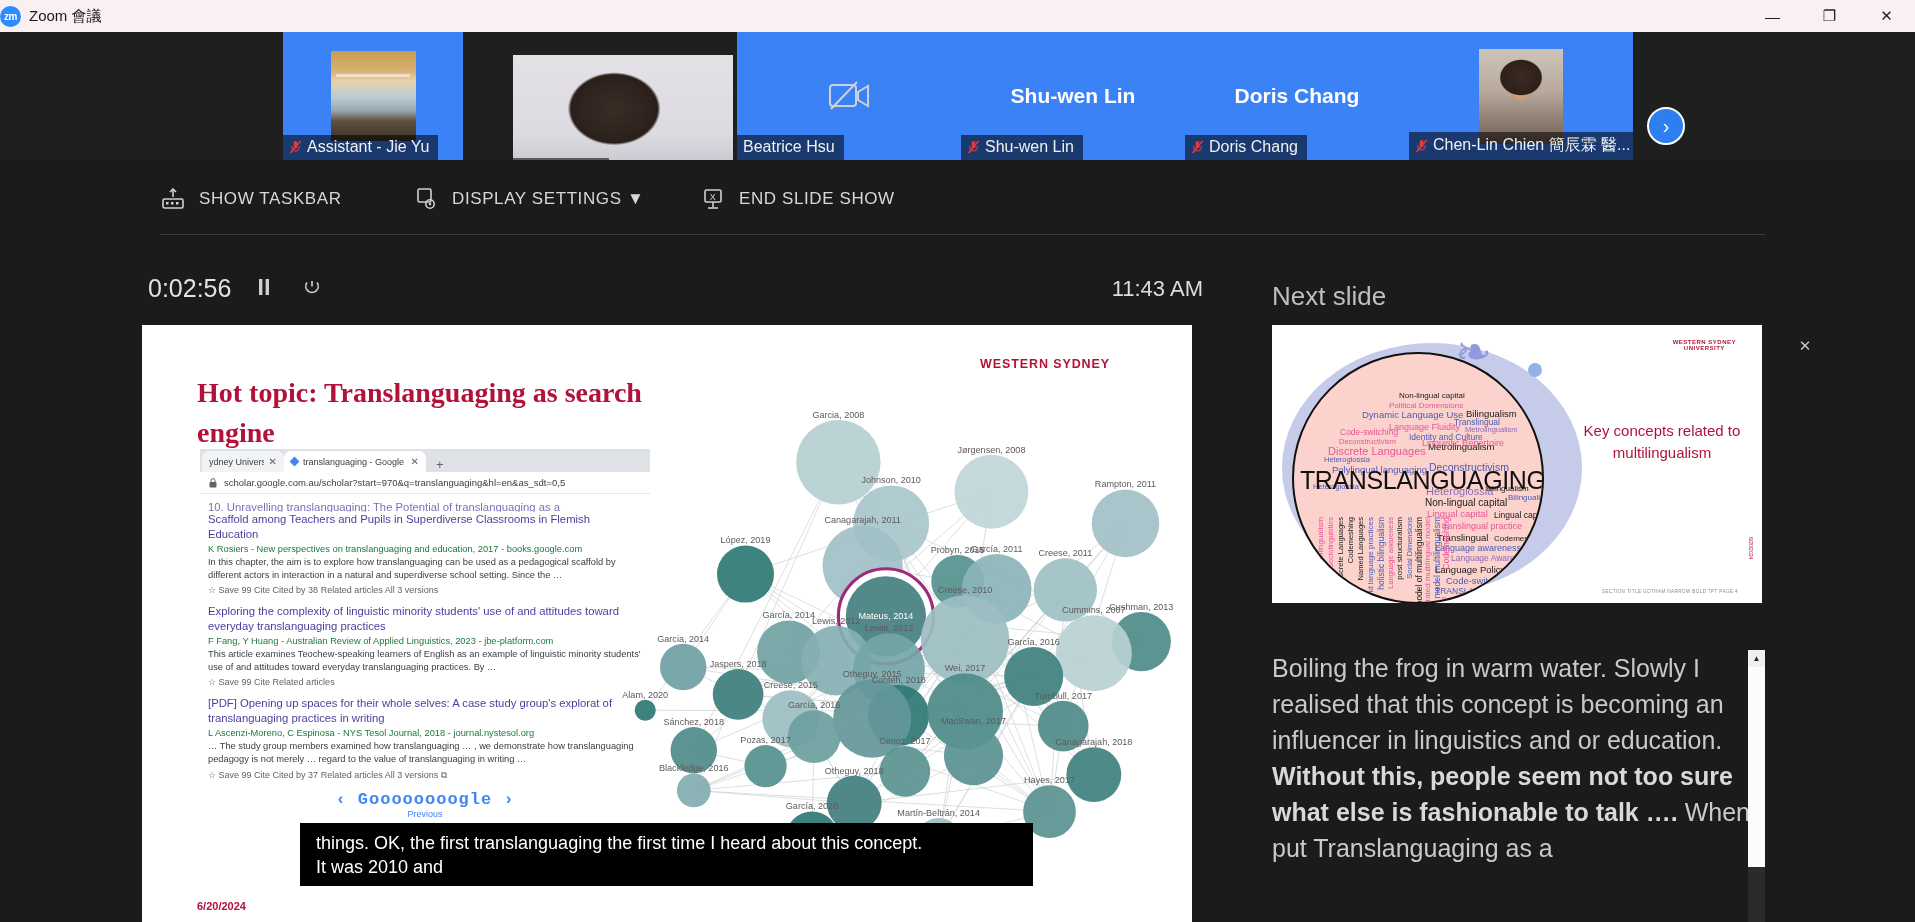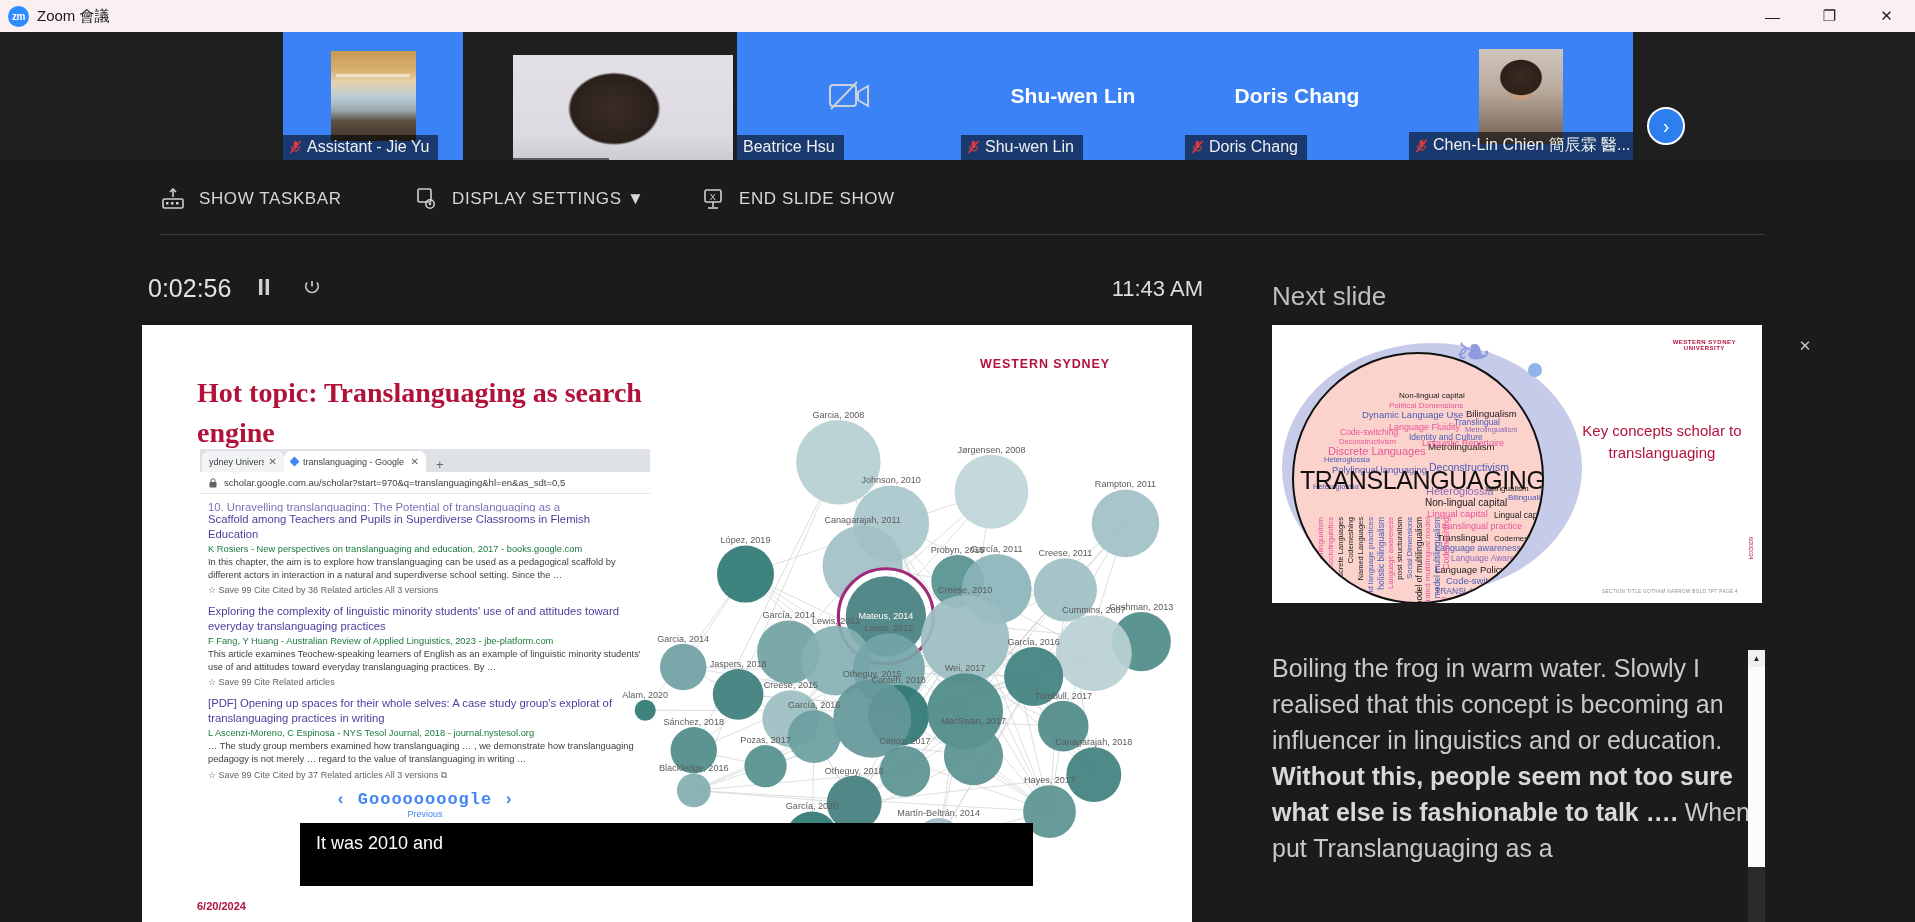--- a/index.html
+++ b/index.html
@@ -11,21 +11,21 @@
   }
 
   
   .titlebar {
     position: absolute; left: 0; top: 0; width: 1915px; height: 32px;
     background: #faf0f1;
     display: flex; align-items: center;
   }
   .zoom-logo {
     width: 21px; height: 21px; border-radius: 50%;
-    background: #2d8cff; margin-left: 8px; margin-right: 8px;
+    background: #2d8cff; margin-right: 8px;
     color: #fff; font-size: 10px; font-weight: bold;
     display: flex; align-items: center; justify-content: center;
     letter-spacing: -0.5px;
   }
   .title-text { font-size: 15px; color: #1a1a1a; }
   .win-controls { margin-left: auto; display: flex; height: 32px; }
   .win-btn {
     width: 57px; height: 32px; display: flex; align-items: center; justify-content: center;
     color: #222; font-size: 15px;
   }
@@ -631,20 +631,21 @@
           <text x="220" y="347" text-anchor="middle" font-size="8.6" font-family="Liberation Sans, sans-serif" fill="#5b5b5b">Otheguy, 2018</text>
           <text x="405" y="356" text-anchor="middle" font-size="8.6" font-family="Liberation Sans, sans-serif" fill="#5b5b5b">Hayes, 2017</text>
           <text x="180" y="381" text-anchor="middle" font-size="8.6" font-family="Liberation Sans, sans-serif" fill="#5b5b5b">García, 2020</text>
           <text x="300" y="387" text-anchor="middle" font-size="8.6" font-family="Liberation Sans, sans-serif" fill="#5b5b5b">Martín-Beltrán, 2014</text>
         </g>
     </svg>
   </div>
 </div>
 
 <div class="caption-box">
+  <div>things. OK, the first translanguaging the first time I heard about this concept.</div>
   <div>It was 2010 and</div>
 </div>
 
 <div class="next-slide-label">Next slide</div>
 
 <div class="next-thumb">
   <div class="nt-blue-blob"></div>
   <div class="nt-leaf">❧</div>
   <div class="nt-dot"></div>
   <div class="nt-circle">
@@ -691,21 +692,21 @@
         <div class="nt-word" style="left: 92px; top: 163px; font-size: 7.5px; color: rgb(232, 84, 154); writing-mode: vertical-rl; transform: rotate(180deg);">Language awareness</div>
         <div class="nt-word" style="left: 101px; top: 163px; font-size: 8px; color: rgb(26, 26, 26); writing-mode: vertical-rl; transform: rotate(180deg);">post structuralism</div>
         <div class="nt-word" style="left: 111px; top: 163px; font-size: 7.5px; color: rgb(74, 90, 184); writing-mode: vertical-rl; transform: rotate(180deg);">Social Dimensions</div>
         <div class="nt-word" style="left: 120px; top: 163px; font-size: 8.5px; color: rgb(26, 26, 26); writing-mode: vertical-rl; transform: rotate(180deg);">Dual model of multilingualism</div>
         <div class="nt-word" style="left: 129px; top: 163px; font-size: 8px; color: rgb(232, 84, 154); writing-mode: vertical-rl; transform: rotate(180deg);">Integrated multilingual model</div>
         <div class="nt-word" style="left: 138px; top: 163px; font-size: 8.5px; color: rgb(74, 90, 184); writing-mode: vertical-rl; transform: rotate(180deg);">Unitary model multilingualism</div>
         <div class="nt-word" style="left: 147px; top: 163px; font-size: 8.5px; color: rgb(232, 84, 154); writing-mode: vertical-rl; transform: rotate(180deg);">Codemeshing</div>
       </div>
     <div style="position:absolute;left:6px;top:112px;width:240px;text-align:center;font-size:25px;color:#111;letter-spacing:-0.4px;font-family:'Liberation Sans',sans-serif;">TRANSLANGUAGING</div>
   </div>
-  <div class="nt-key">Key concepts scholar to translanguaging</div>
+  <div class="nt-key">Key concepts related to multilingualism</div>
   <div class="nt-wsu">
     <div>WESTERN SYDNEY</div>
     <div>UNIVERSITY</div>
   </div>
   <div class="nt-side">6/20/2024</div>
   <div class="nt-foot">SECTION TITLE GOTHAM NARROW BOLD 7PT    PAGE 4</div>
 </div>
 
 <div class="notes-panel">
   <span>Boiling the frog in warm water. Slowly I realised that this concept is becoming an influencer in linguistics and or education. </span><b>Without this, people seem not too sure what else is fashionable to talk ….</b>

